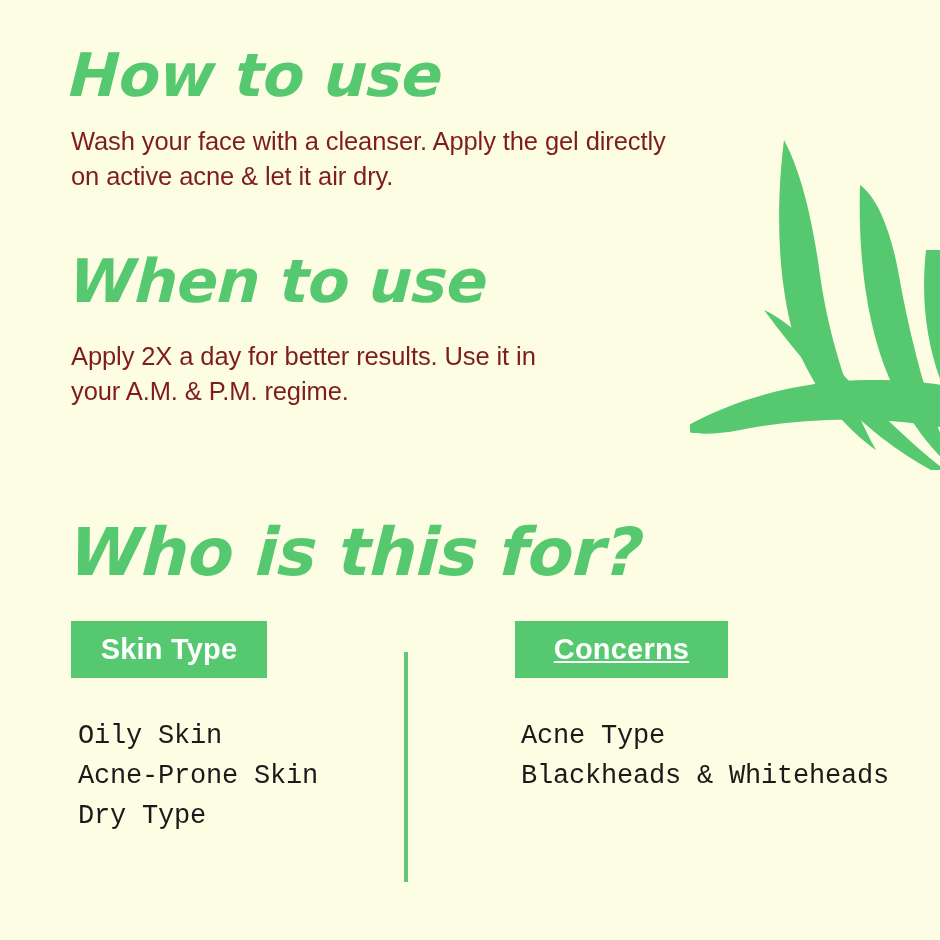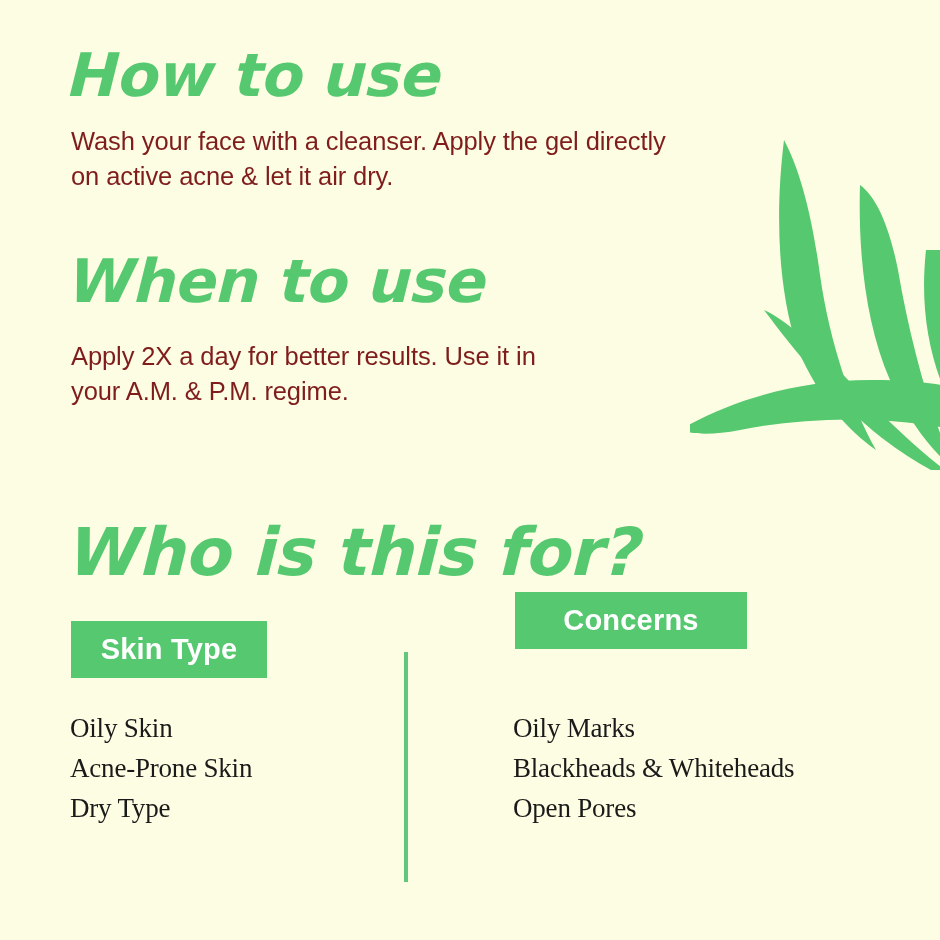--- a/index.html
+++ b/index.html
@@ -90,45 +90,46 @@
     white-space: nowrap;
     box-sizing: border-box;
   }
   #badge-skin-type {
     left: 71px;
     top: 621px;
     width: 196px;
   }
   #badge-concerns {
     left: 515px;
-    top: 592px;
-    width: 232px;
+    top: 621px;
+    width: 213px;
+    text-decoration: underline;
   }
 
   
   .divider {
     position: absolute;
     left: 404px;
     top: 652px;
     width: 4px;
     height: 230px;
     background: #62C77B;
   }
 
   
   .list {
     position: absolute;
     color: #1A1A1A;
-    font-family: Liberation Serif, serif;
+    font-family: Liberation Mono, monospace;
     font-size: 27px;
     line-height: 40px;
     font-weight: 400;
     letter-spacing: -0.2px;
     list-style: none;
-    margin: 0;
+    margin: 8px;
     padding: 0;
     white-space: nowrap;
   }
   #list-skin-type {
     left: 70px;
     top: 708px;
   }
   #list-concerns {
     left: 513px;
     top: 708px;
@@ -171,18 +172,17 @@
 
   <div class="divider"></div>
 
   <ul class="list" id="list-skin-type">
       <li>Oily Skin</li>
       <li>Acne-Prone Skin</li>
       <li>Dry Type</li>
     </ul>
 
   <ul class="list" id="list-concerns">
-      <li>Oily Marks</li>
+      <li>Acne Type</li>
       <li>Blackheads &amp; Whiteheads</li>
-      <li>Open Pores</li>
     </ul>
 
 </div>
 
 </body></html>

